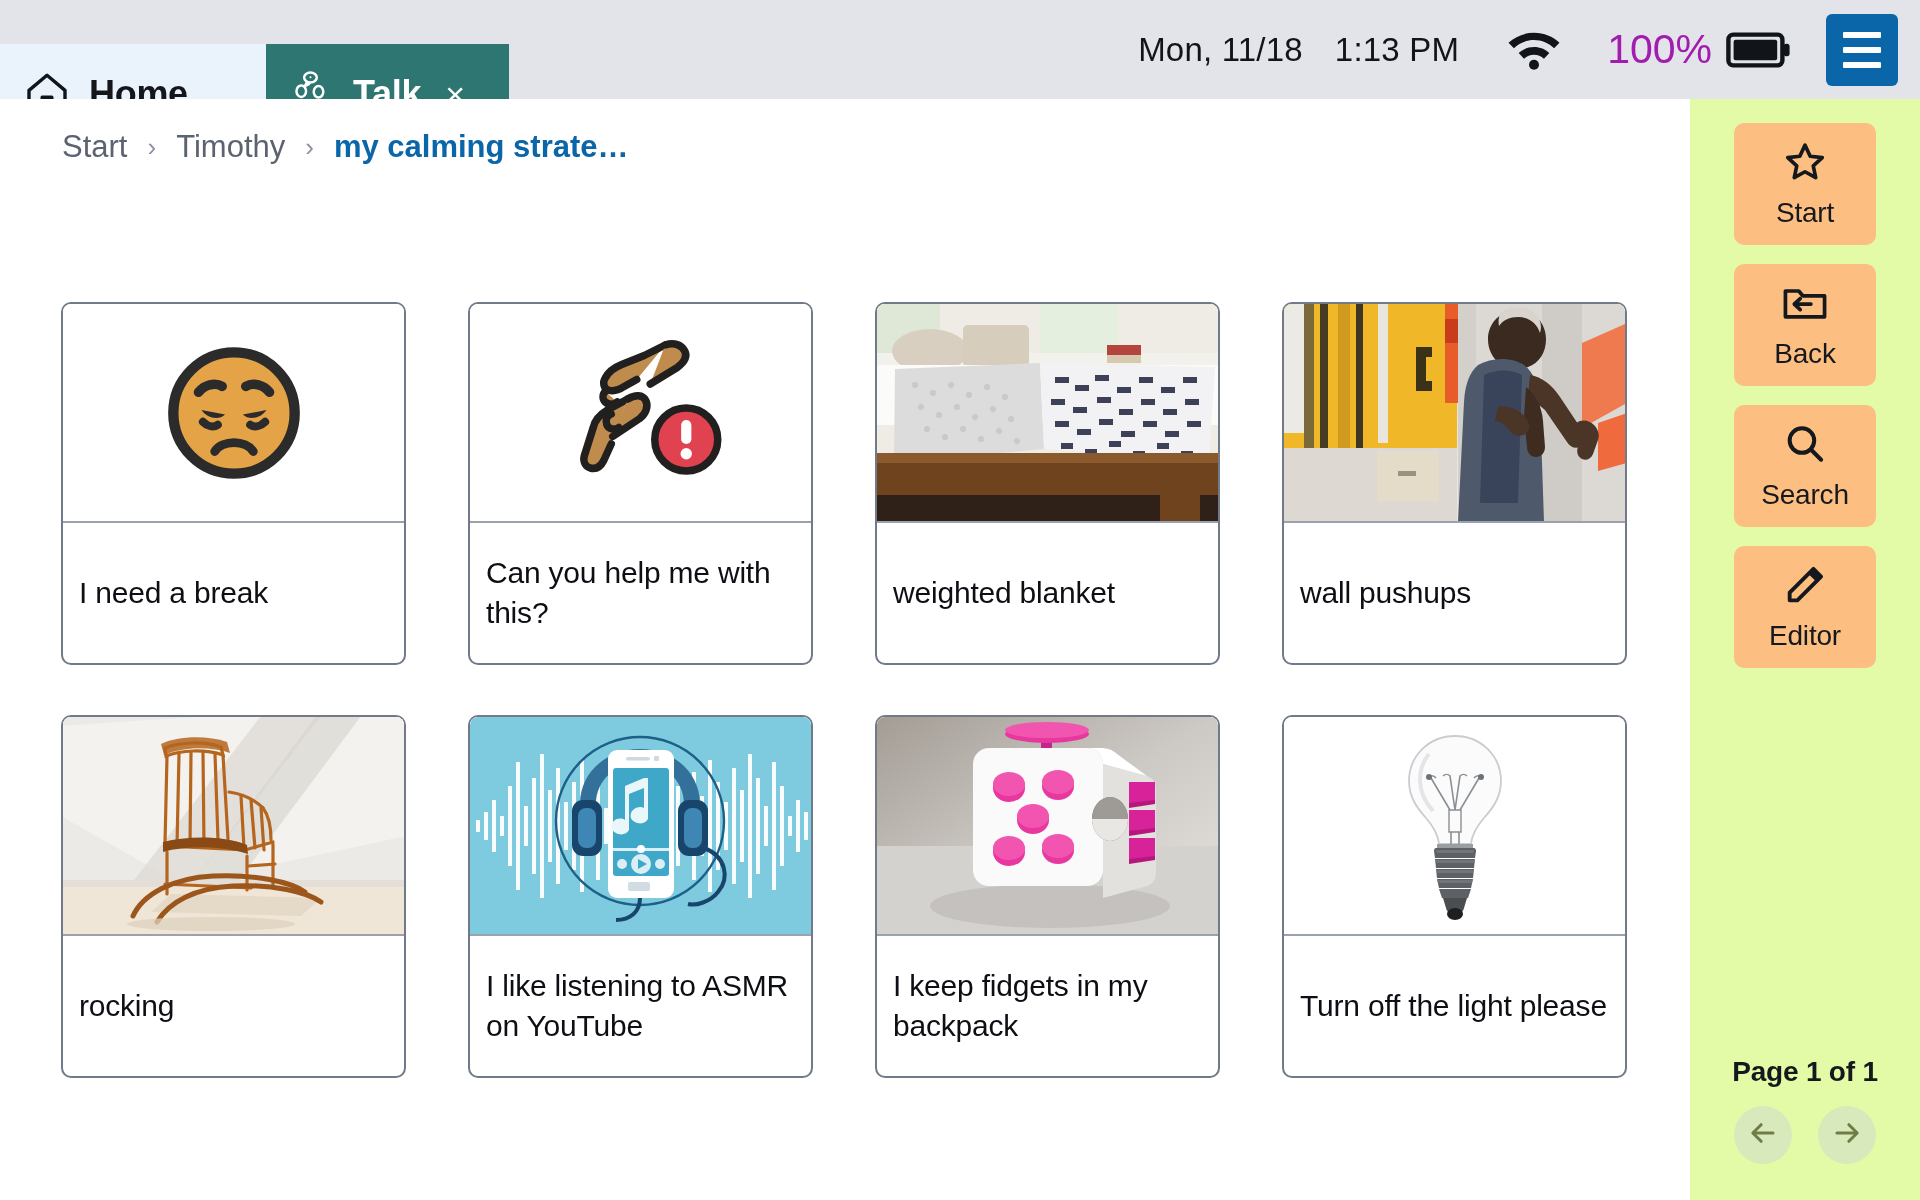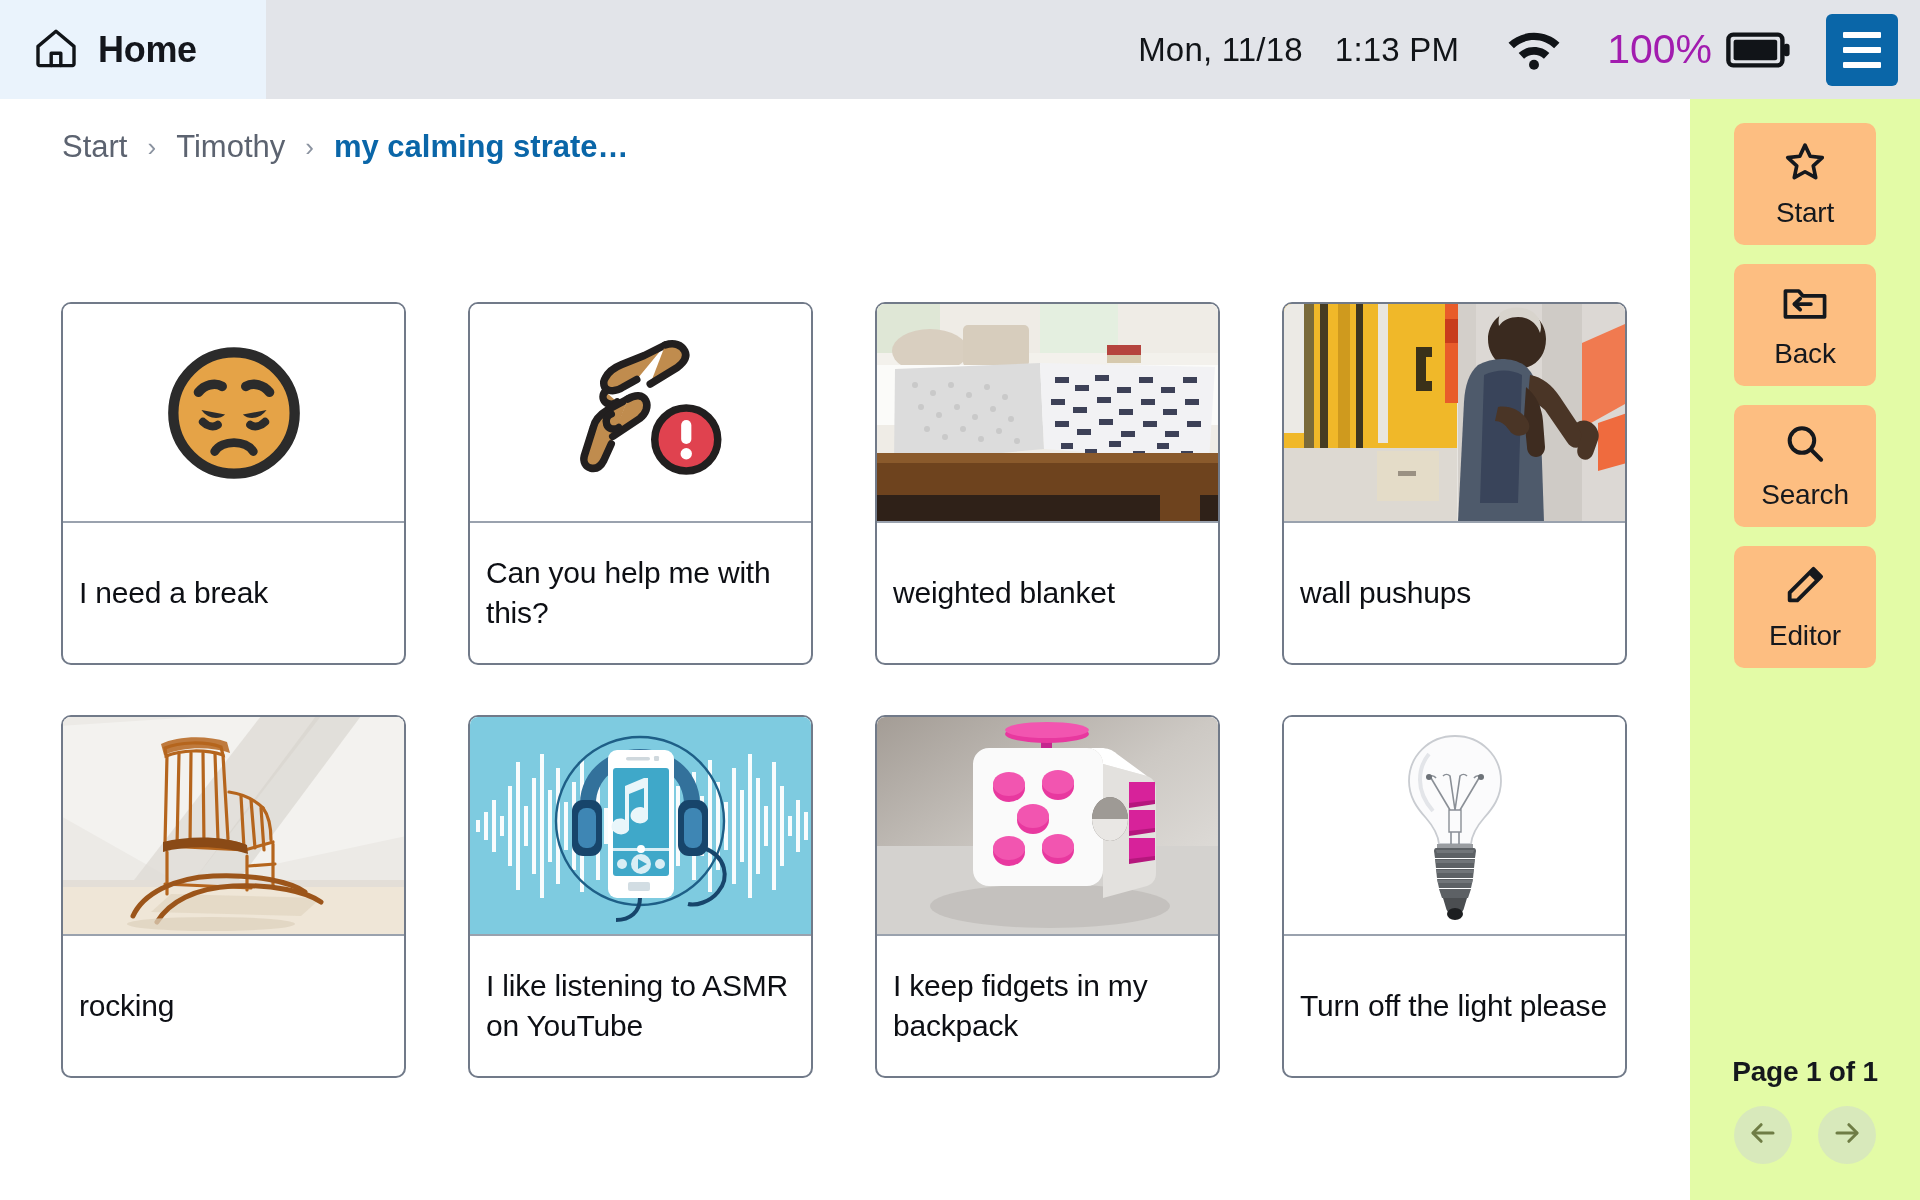--- a/index.html
+++ b/index.html
@@ -13,24 +13,25 @@
   
   .topbar {
     position: absolute; top: 0; left: 0;
     width: 1920px; height: 99px;
     background: #e2e4e9;
     display: flex; align-items: stretch;
   }
   .tab {
     display: flex; align-items: center;
     gap: 18px;
-    padding: 0 32px;
+    padding: 0 23px;
     height: 99px;
     cursor: pointer;
     flex: 0 0 auto;
+    margin-top: 44px;
   }
   .tab.home {
     background: #eaf3fc;
     width: 266px;
   }
   .tab.talk {
     background: #2d7672;
     width: 243px;
     color: #ffffff;
   }
@@ -211,20 +212,35 @@
   <div class="tab home">
     <span>
       <svg width="48" height="48" viewBox="0 0 24 24" fill="none" stroke="#111418" stroke-width="1.7" stroke-linecap="round" stroke-linejoin="round">
         <path d="M3 11.2 12 3.6l9 7.6V20a.8.8 0 0 1-.8.8H3.8A.8.8 0 0 1 3 20z"></path>
         <path d="M9.6 20.8v-6.2h4.8v6.2"></path>
       </svg>
     </span>
     <span class="tab-label">Home</span>
   </div>
 
+  <div class="tab talk">
+    <span>
+      <svg width="46" height="46" viewBox="0 0 24 24" fill="none" stroke="#ffffff" stroke-width="1.3" stroke-linecap="round" stroke-linejoin="round">
+        <ellipse cx="11.2" cy="4.4" rx="3.3" ry="2.6"></ellipse>
+        <path d="M9.4 6.8 8.2 9l2.2-1.1"></path>
+        <circle cx="11.2" cy="4.3" r="0.55" fill="#ffffff" stroke="none"></circle>
+        <ellipse cx="6.4" cy="11.6" rx="2.5" ry="3"></ellipse>
+        <path d="M2.2 21.4c0-2.9 1.9-4.9 4.2-4.9s4.2 2 4.2 4.9z"></path>
+        <ellipse cx="15.4" cy="11.9" rx="2.5" ry="3"></ellipse>
+        <path d="M11.2 21.4c0-2.9 1.9-4.9 4.2-4.9s4.2 2 4.2 4.9z"></path>
+      </svg>
+    </span>
+    <span class="tab-label">Talk</span>
+    <span class="tab-close">×</span>
+  </div>
 
   <div class="topbar-spacer"></div>
 
   <div class="status">
     <span class="status-date">Mon, 11/18</span>
     <span class="status-time">1:13 PM</span>
 
     <span class="wifi-icon">
       <svg width="58" height="44" viewBox="0 0 28 21">
         <path d="M14 2.2C9.2 2.2 4.9 4 1.7 7l2.6 2.7C6.8 7.2 10.2 5.7 14 5.7s7.2 1.5 9.7 4L26.3 7C23.1 4 18.8 2.2 14 2.2z" fill="#111418"></path>

